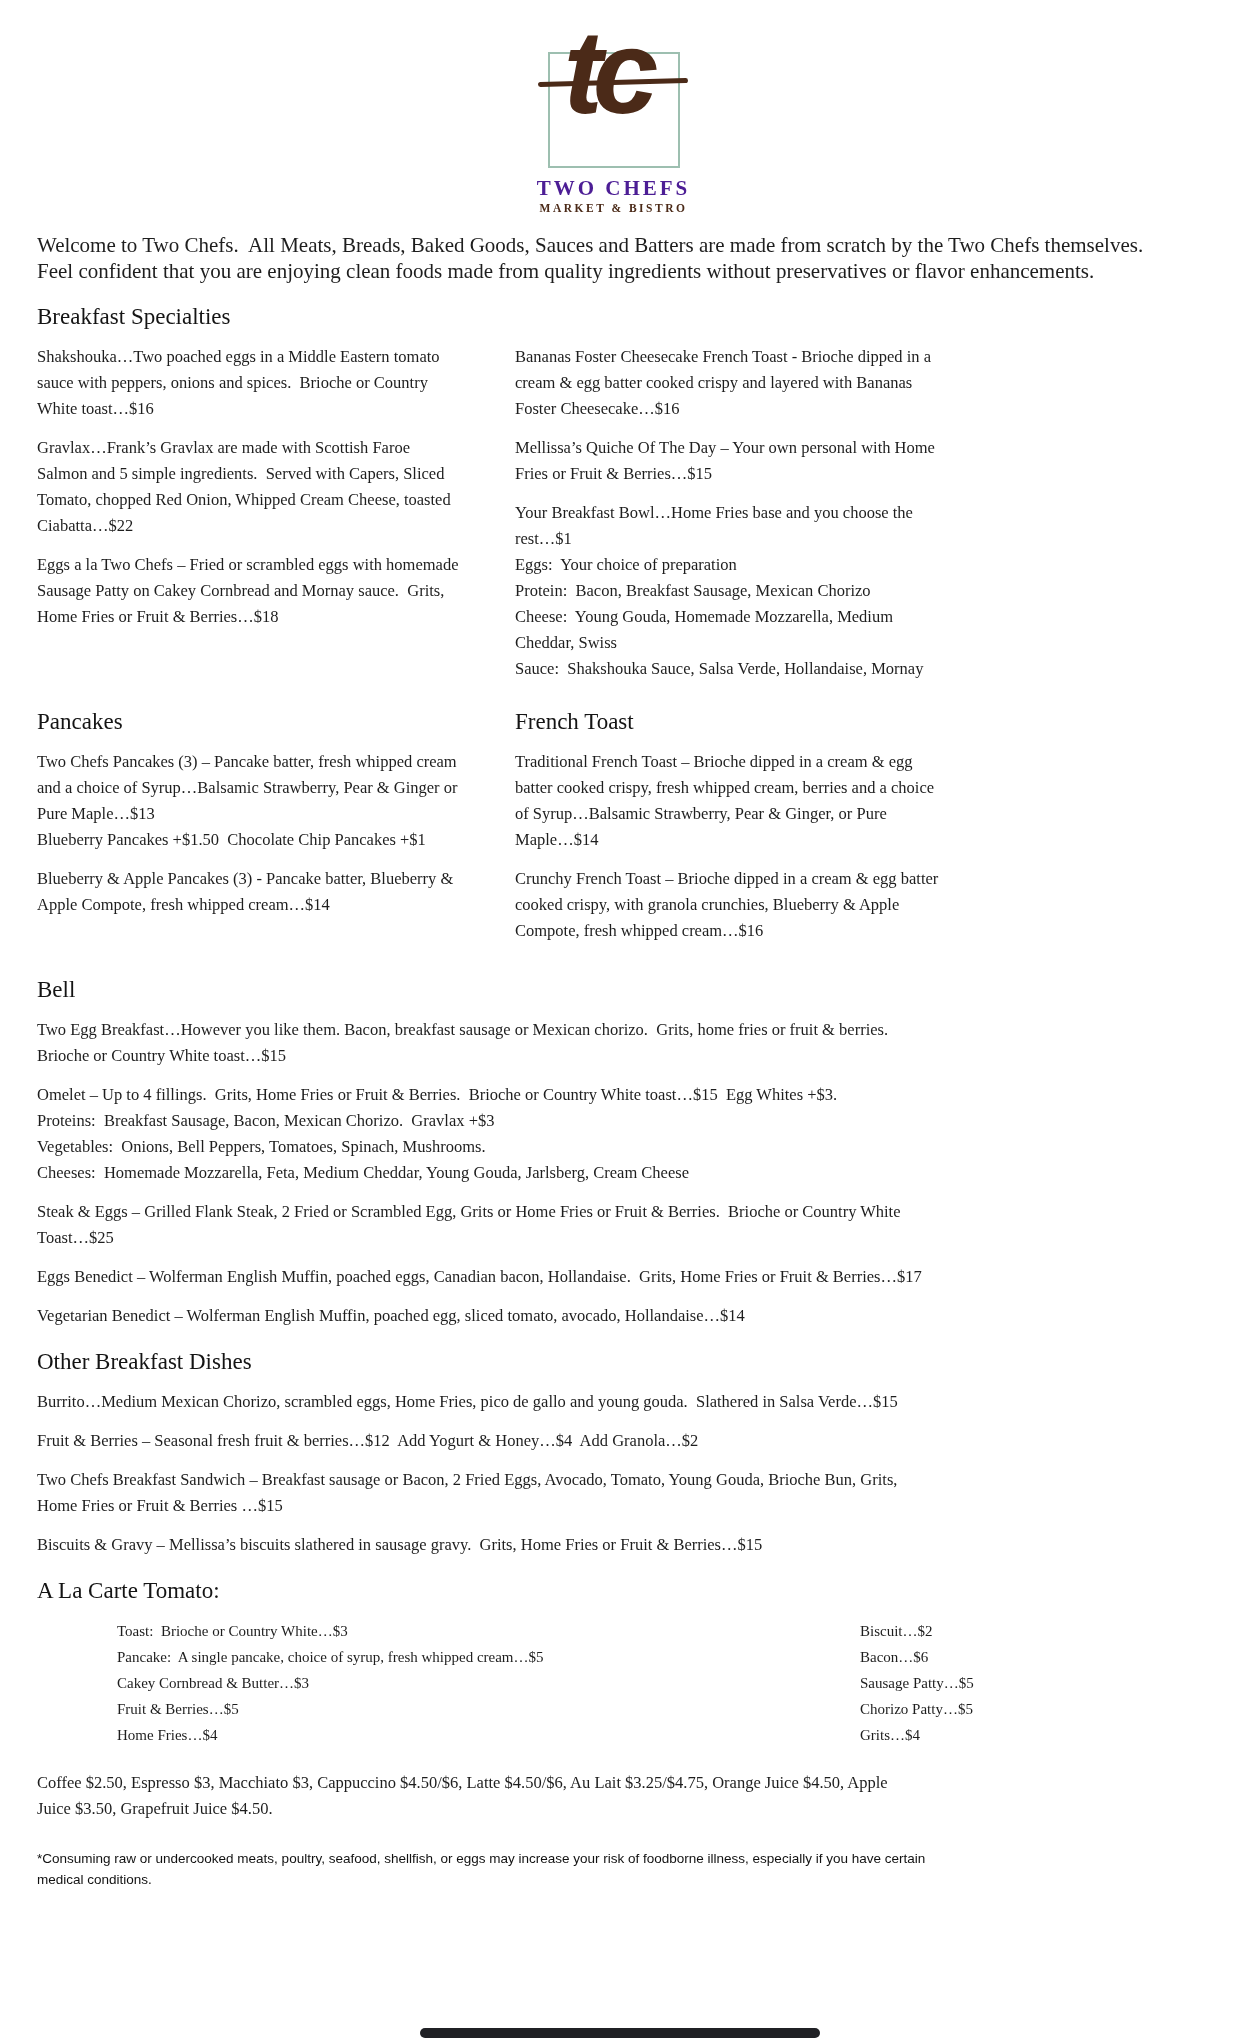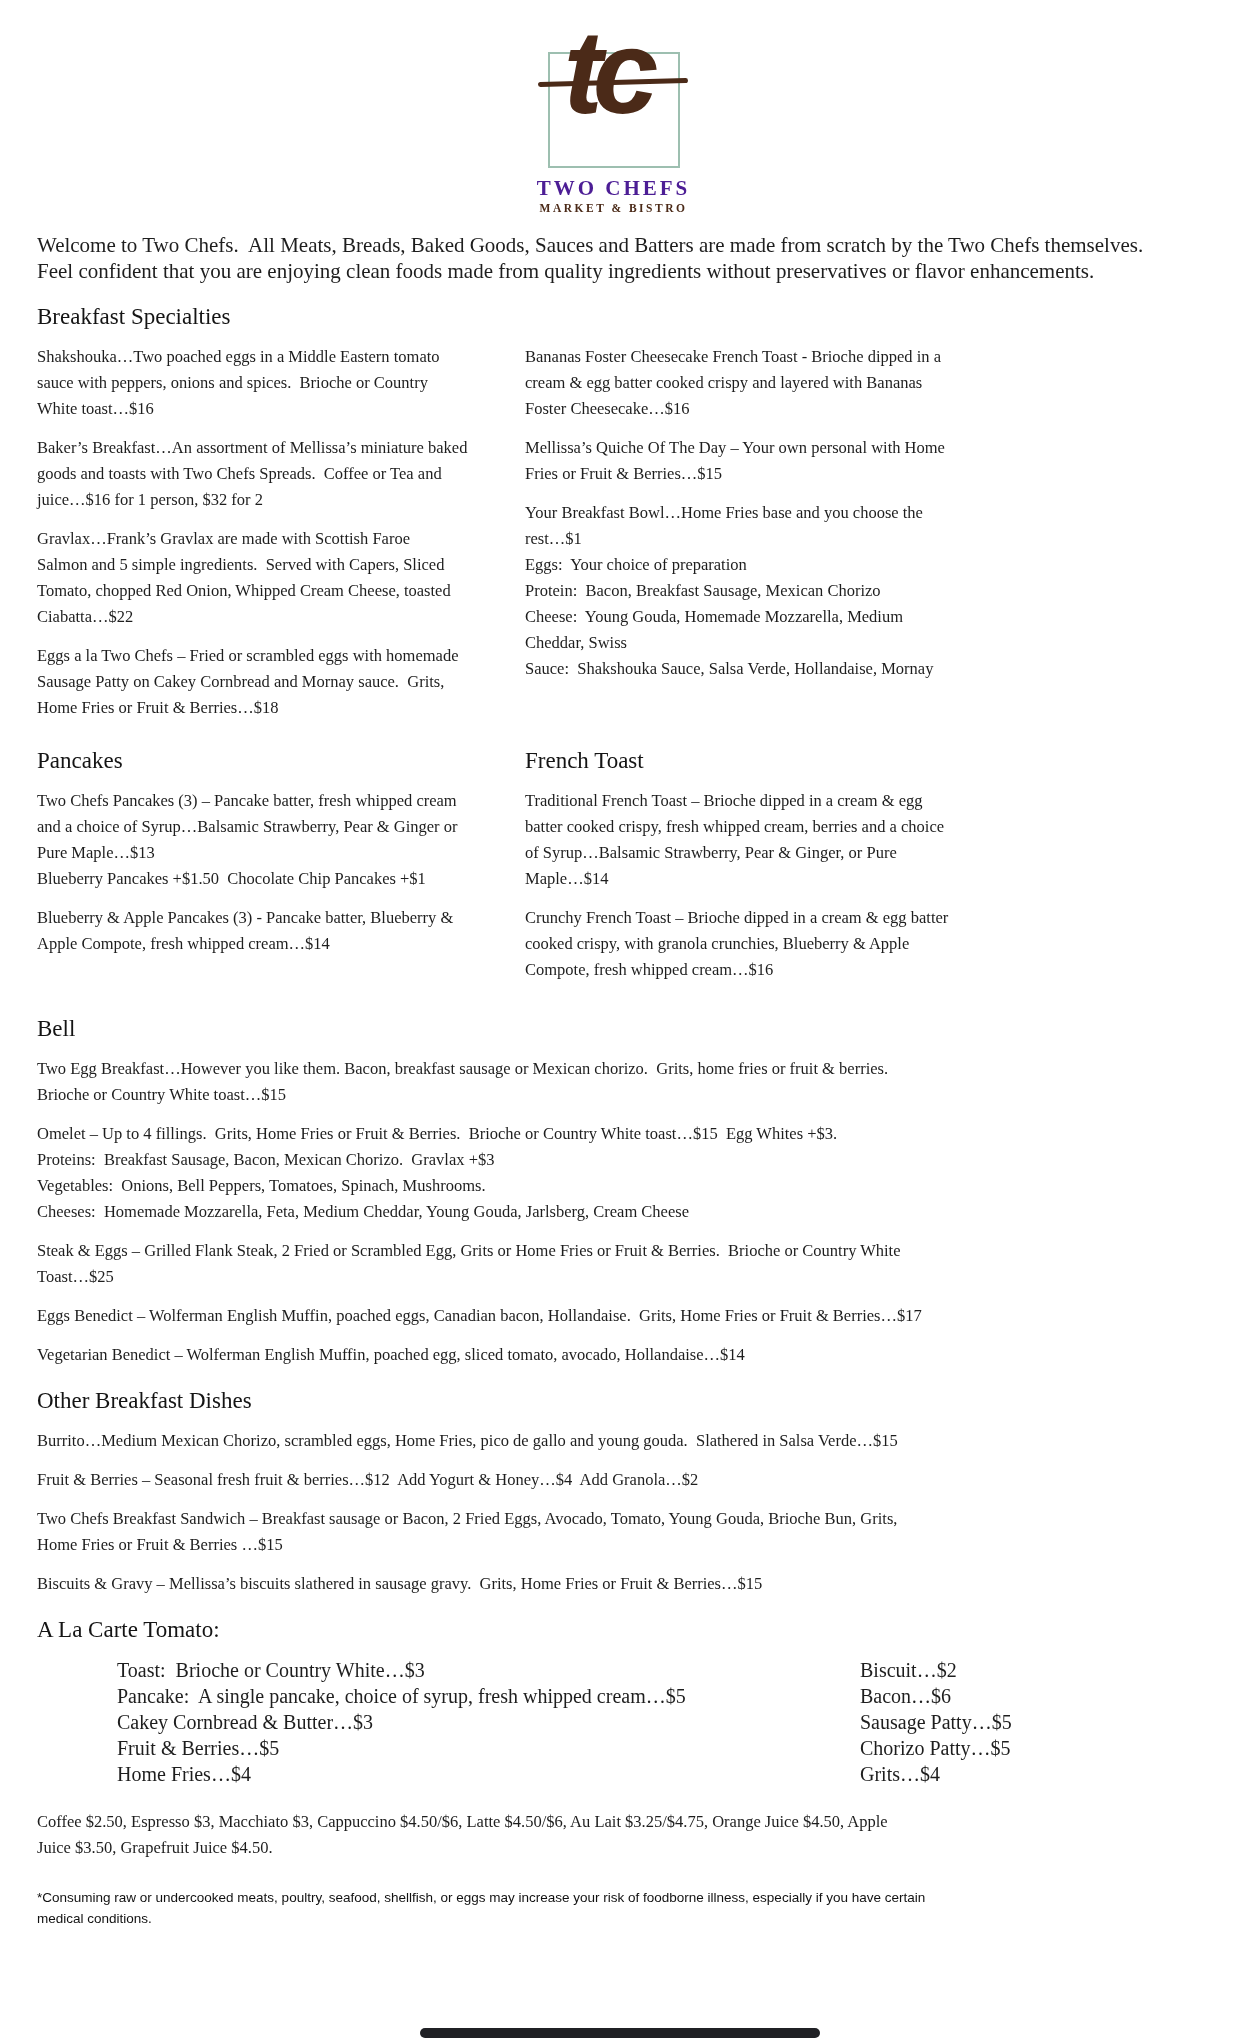--- a/index.html
+++ b/index.html
@@ -70,35 +70,35 @@
   }
   .item {
     font-size: 16.5px;
     line-height: 26px;
     white-space: pre-wrap;
     margin: 0 0 13px 0;
   }
   .two-col {
     display: grid;
     grid-template-columns: 452px 470px;
-    column-gap: 36px;
+    column-gap: 26px;
     align-items: start;
   }
   .col h2.section-title { margin-top: 14px; }
 
   
   .sides-grid {
     display: grid;
     grid-template-columns: 1fr 330px;
     column-gap: 20px;
     margin-top: 4px;
   }
   .sides-left { padding-left: 80px; }
   .side-line {
-    font-size: 20px;
+    font-size: 15px;
     line-height: 26px;
     white-space: pre-wrap;
   }
 
   .beverages {
     margin-top: 22px;
     font-size: 16.5px;
     line-height: 26px;
     white-space: pre-wrap;
   }
@@ -138,23 +138,20 @@
   <p class="intro">Welcome to Two Chefs.  All Meats, Breads, Baked Goods, Sauces and Batters are made from scratch by the Two Chefs themselves.
 Feel confident that you are enjoying clean foods made from quality ingredients without preservatives or flavor enhancements.</p>
 
   <h2 class="section-title">Breakfast Specialties</h2>
 
   <div class="two-col">
     <div class="col">
       <p class="item">Shakshouka…Two poached eggs in a Middle Eastern tomato
 sauce with peppers, onions and spices.  Brioche or Country
 White toast…$16</p>
-      <p class="item">Baker’s Breakfast…An assortment of Mellissa’s miniature baked
-goods and toasts with Two Chefs Spreads.  Coffee or Tea and
-juice…$16 for 1 person, $32 for 2</p>
       <p class="item">Gravlax…Frank’s Gravlax are made with Scottish Faroe
 Salmon and 5 simple ingredients.  Served with Capers, Sliced
 Tomato, chopped Red Onion, Whipped Cream Cheese, toasted
 Ciabatta…$22</p>
       <p class="item">Eggs a la Two Chefs – Fried or scrambled eggs with homemade
 Sausage Patty on Cakey Cornbread and Mornay sauce.  Grits,
 Home Fries or Fruit &amp; Berries…$18</p>
     </div>
     <div class="col">
       <p class="item">Bananas Foster Cheesecake French Toast - Brioche dipped in a

